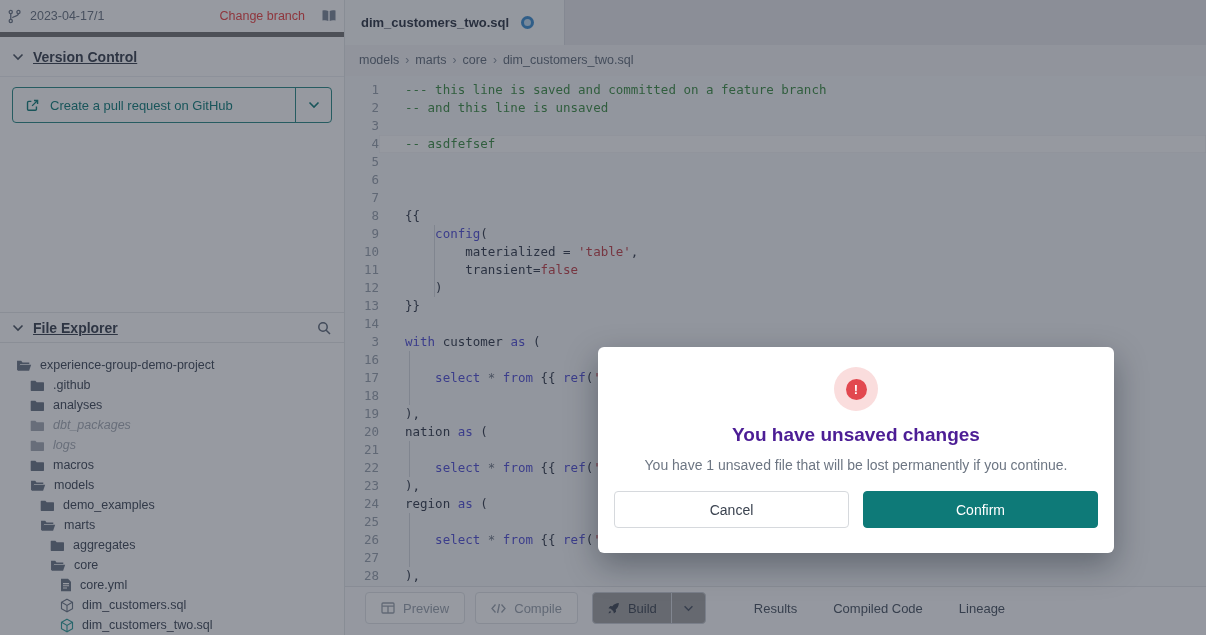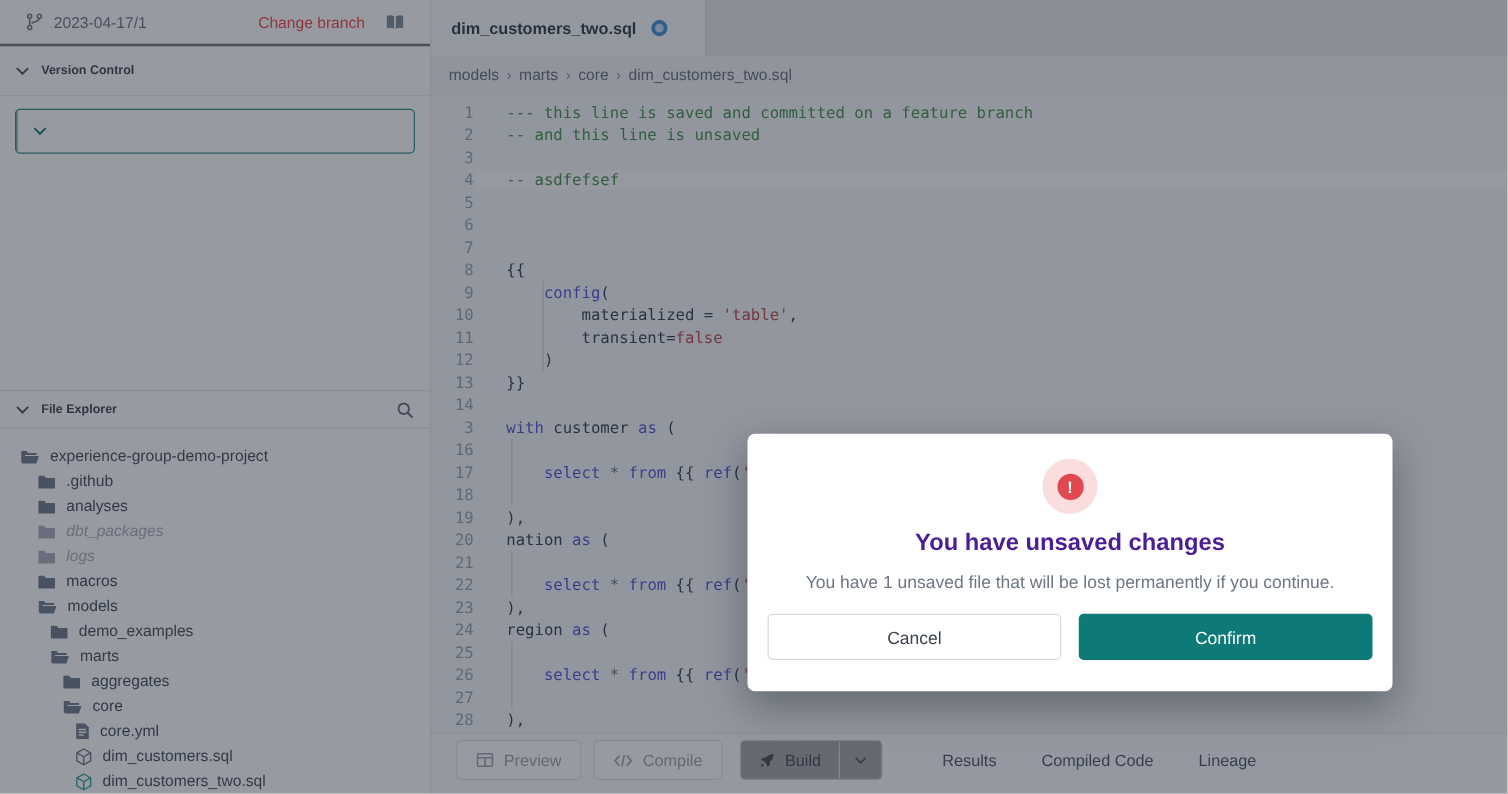--- a/index.html
+++ b/index.html
@@ -4,30 +4,30 @@
 <style>
   * { margin:0; padding:0; box-sizing:border-box; }
   html,body { width:1206px; height:635px; overflow:hidden; }
   body { font-family:"Liberation Sans", sans-serif; background:#fff; position:relative; }
 
   .app { display:flex; width:1206px; height:635px; }
 
   
   .sidebar { width:345px; height:635px; background:#fff; border-right:1px solid #e3e6e9;
              display:flex; flex-direction:column; flex:0 0 345px; }
-  .branch-row { height:37px; display:flex; align-items:center; padding:0 20px; gap:8px;
-                border-bottom:2px solid #737373; }
+  .branch-row { height:37px; display:flex; align-items:center; padding:0 7px; gap:8px;
+                border-bottom:5px solid #737373; }
   .branch-name { font-size:12.5px; color:#6a7482; flex:0 0 auto; }
   .branch-spacer { flex:1; }
   .change-branch { font-size:12.5px; color:#ef4444; cursor:pointer; }
   .book-icon { margin-left:8px; display:flex; align-items:center; }
 
   .section-header { height:40px; display:flex; align-items:center; padding:0 12px; gap:9px;
                     border-bottom:1px solid #eceef1; }
-  .section-title { font-size:10px; font-weight:bold; color:#39414f; flex:1; }
+  .section-title { font-size:14px; font-weight:bold; color:#39414f; flex:1;text-decoration:underline; }
   .fe-header { height:31px; border-top:1px solid #e6e8eb; border-bottom:1px solid #e6e8eb; }
 
   .pr-wrap { padding:10px 12px 0 12px; }
   .pr-button { height:36px; border:1px solid #2a8a86; border-radius:4px; display:flex;
                align-items:stretch; background:#fdfefe; overflow:hidden; }
   .pr-main { flex:1; display:flex; align-items:center; gap:10px; padding:0 12px; cursor:pointer; }
   .pr-label { font-size:13px; color:#117d7a; }
   .pr-caret { width:36px; border-left:1px solid #2a8a86; display:flex; align-items:center;
               justify-content:center; cursor:pointer; }
   .sidebar-spacer { flex:1; }
@@ -130,20 +130,29 @@
       <span>
         <svg width="12" height="8" viewBox="0 0 12 8" fill="none" stroke="#4a5361" stroke-width="1.6">
             <path d="M1.5 1.5 6 6l4.5-4.5"></path>
           </svg>
       </span>
       <span class="section-title">Version Control</span>
     </div>
 
     <div class="pr-wrap">
       <div class="pr-button">
+        <div class="pr-main">
+          <span>
+            <svg width="15" height="15" viewBox="0 0 16 16" fill="none" stroke="#117d7a" stroke-width="1.5">
+              <path d="M6.8 3.6H3.9c-.7 0-1.2.5-1.2 1.2v7.1c0 .7.5 1.2 1.2 1.2H11c.7 0 1.2-.5 1.2-1.2V9.1"></path>
+              <path d="M9.6 2.6h3.8v3.8M13.2 2.8 7.6 8.4"></path>
+            </svg>
+          </span>
+          <span class="pr-label">Create a pull request on GitHub</span>
+        </div>
         <div class="pr-caret">
           <svg width="12" height="8" viewBox="0 0 12 8" fill="none" stroke="#117d7a" stroke-width="1.6">
               <path d="M1.5 1.5 6 6l4.5-4.5"></path>
             </svg>
         </div>
       </div>
     </div>
 
     <div class="sidebar-spacer"></div>
 

